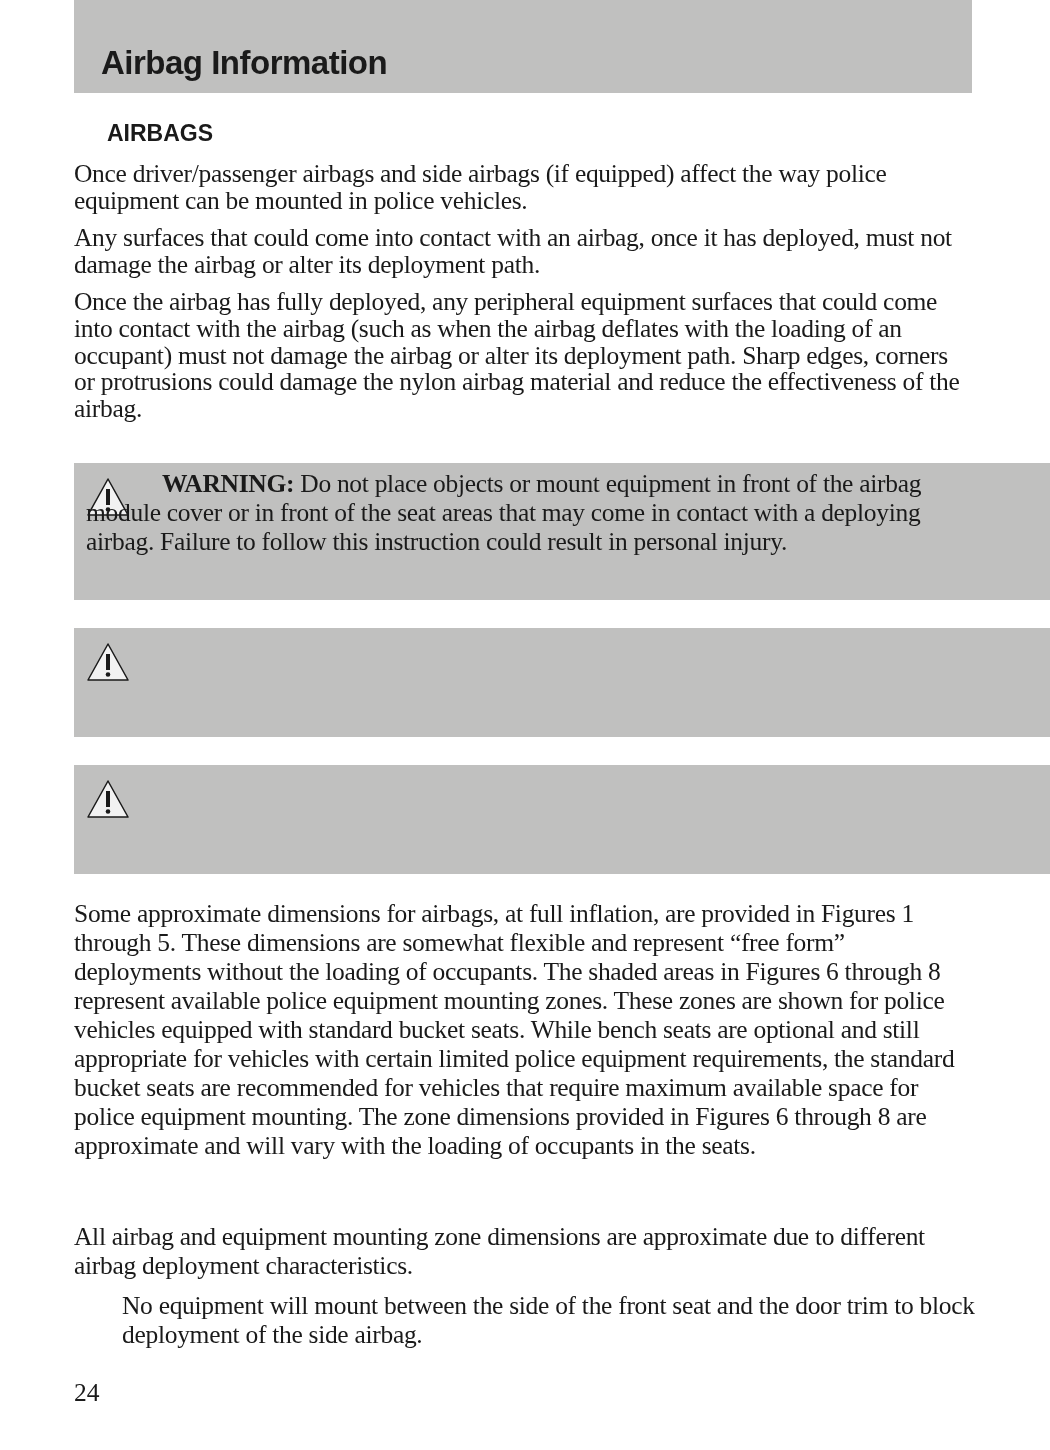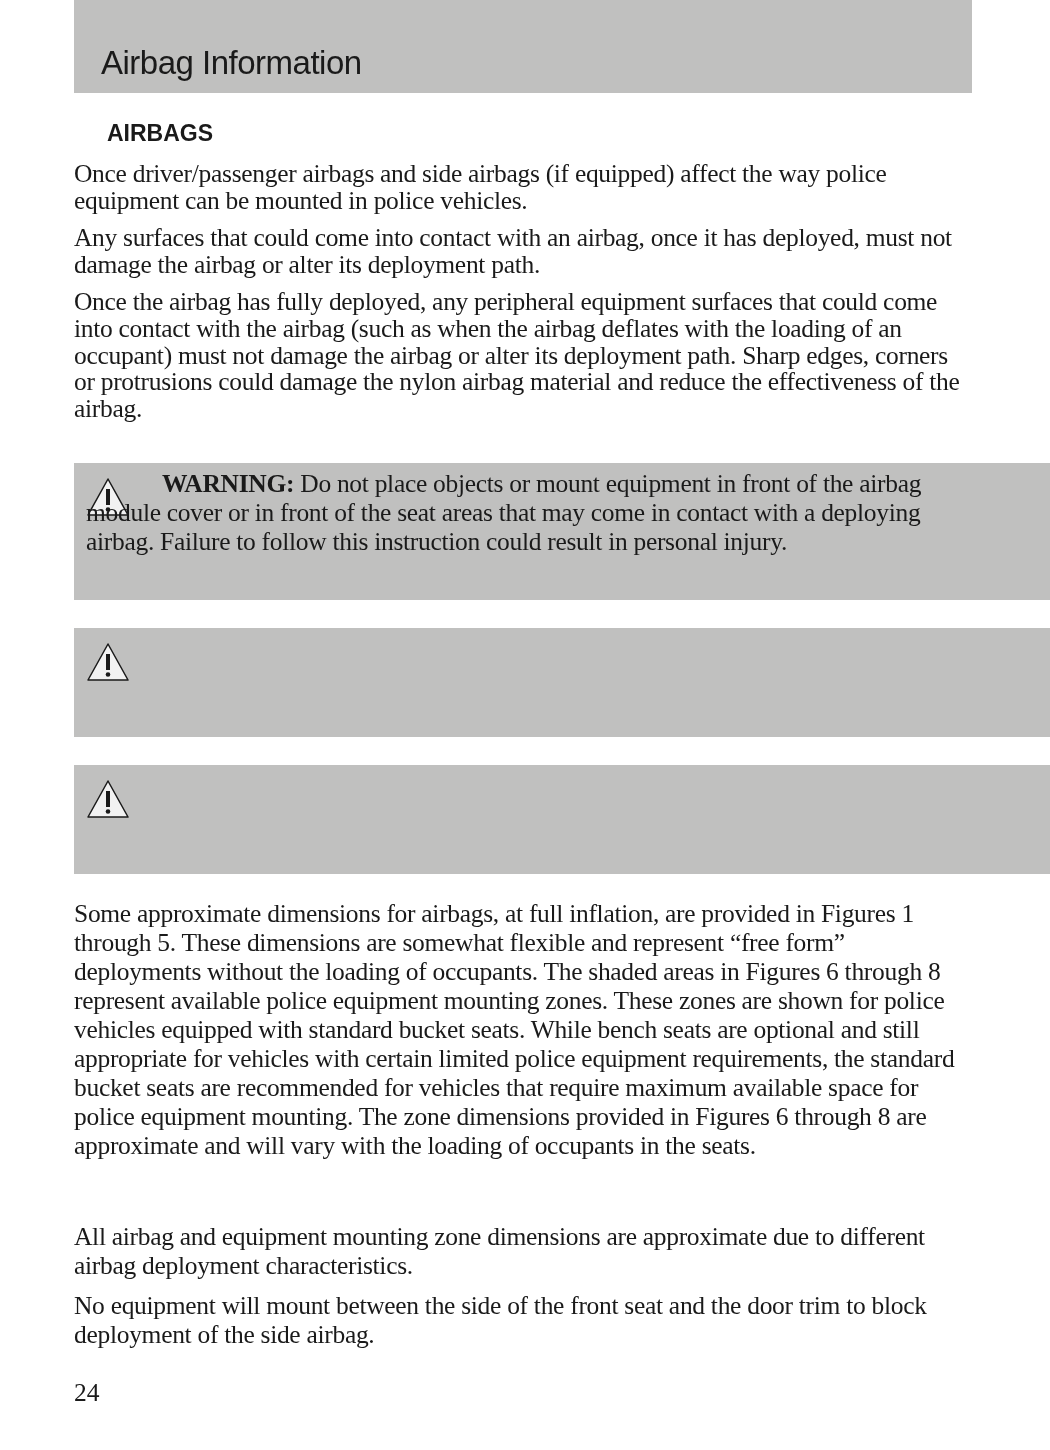--- a/index.html
+++ b/index.html
@@ -1,20 +1,20 @@
 <!DOCTYPE html>
 <html><head>
 <meta charset="utf-8">
 <style>
   html, body { margin:0; padding:0; background:#ffffff; }
   body { width:1050px; height:1450px; position:relative; overflow:hidden;
          font-family:"Liberation Serif", "DejaVu Serif", serif; color:#1a1a1a; }
   .header-band { position:absolute; left:74px; top:0; width:898px; height:93px; background:#c0c0bf; }
   .header-title { position:absolute; left:27px; top:44px; font-family:"Liberation Sans", sans-serif;
-                  font-weight:normal; font-size:33px; color:#1a1a1a; letter-spacing:-0.5px; }
+                  font-weight:bold; font-size:33px; color:#1a1a1a; letter-spacing:-0.5px; }
   .section-heading { position:absolute; left:74px; top:120px; font-family:"Liberation Sans", sans-serif;
                      font-weight:bold; font-size:23px; color:#1a1a1a;margin-left:33px; }
   .para { position:absolute; left:74px; width:900px; font-size:25.5px; line-height:26.8px; letter-spacing:-0.3px; }
   .warn { position:absolute; left:74px; width:1038px; background:#c0c0bf; box-sizing:border-box; }
   .warn-text { position:absolute; left:12px; top:6px; width:880px; font-size:25.5px; line-height:29px; letter-spacing:-0.3px; text-indent:76px; }
   .warn-label { font-weight:bold; }
   .warn-icon { position:absolute; left:12px; top:14px; width:44px; height:40px; }
   .page-number { position:absolute; left:74px; top:1378px; font-size:25.5px; }
 </style>
 </head>
@@ -50,15 +50,15 @@
 <div class="warn" style="top:765px; height:109px;">
   <svg class="warn-icon" viewBox="0 0 44 40">
     <path d="M22 2 L42 38 L2 38 Z" fill="#f2f2f2" stroke="#1a1a1a" stroke-width="1.5" stroke-linejoin="round"></path>
     <rect x="20" y="12" width="4" height="16" fill="#1a1a1a"></rect>
     <circle cx="22" cy="32.5" r="2.3" fill="#1a1a1a"></circle>
   </svg>
 </div>
 
 <div class="para" style="top:899px; line-height:29px;">Some approximate dimensions for airbags, at full inflation, are provided in Figures 1 through 5. These dimensions are somewhat flexible and represent “free form” deployments without the loading of occupants. The shaded areas in Figures 6 through 8 represent available police equipment mounting zones. These zones are shown for police vehicles equipped with standard bucket seats. While bench seats are optional and still appropriate for vehicles with certain limited police equipment requirements, the standard bucket seats are recommended for vehicles that require maximum available space for police equipment mounting. The zone dimensions provided in Figures 6 through 8 are approximate and will vary with the loading of occupants in the seats.</div>
 <div class="para" style="top:1222px; line-height:29px;">All airbag and equipment mounting zone dimensions are approximate due to different airbag deployment characteristics.</div>
-<div class="para" style="top:1291px; line-height:29px;">No equipment will mount between the side of the front seat and the door trim to block deployment of the side airbag.</div>
+<div class="para" style="top:1291px; line-height:29px;margin-left:48px;">No equipment will mount between the side of the front seat and the door trim to block deployment of the side airbag.</div>
 
 <div class="page-number">24</div>
 
 </body></html>

